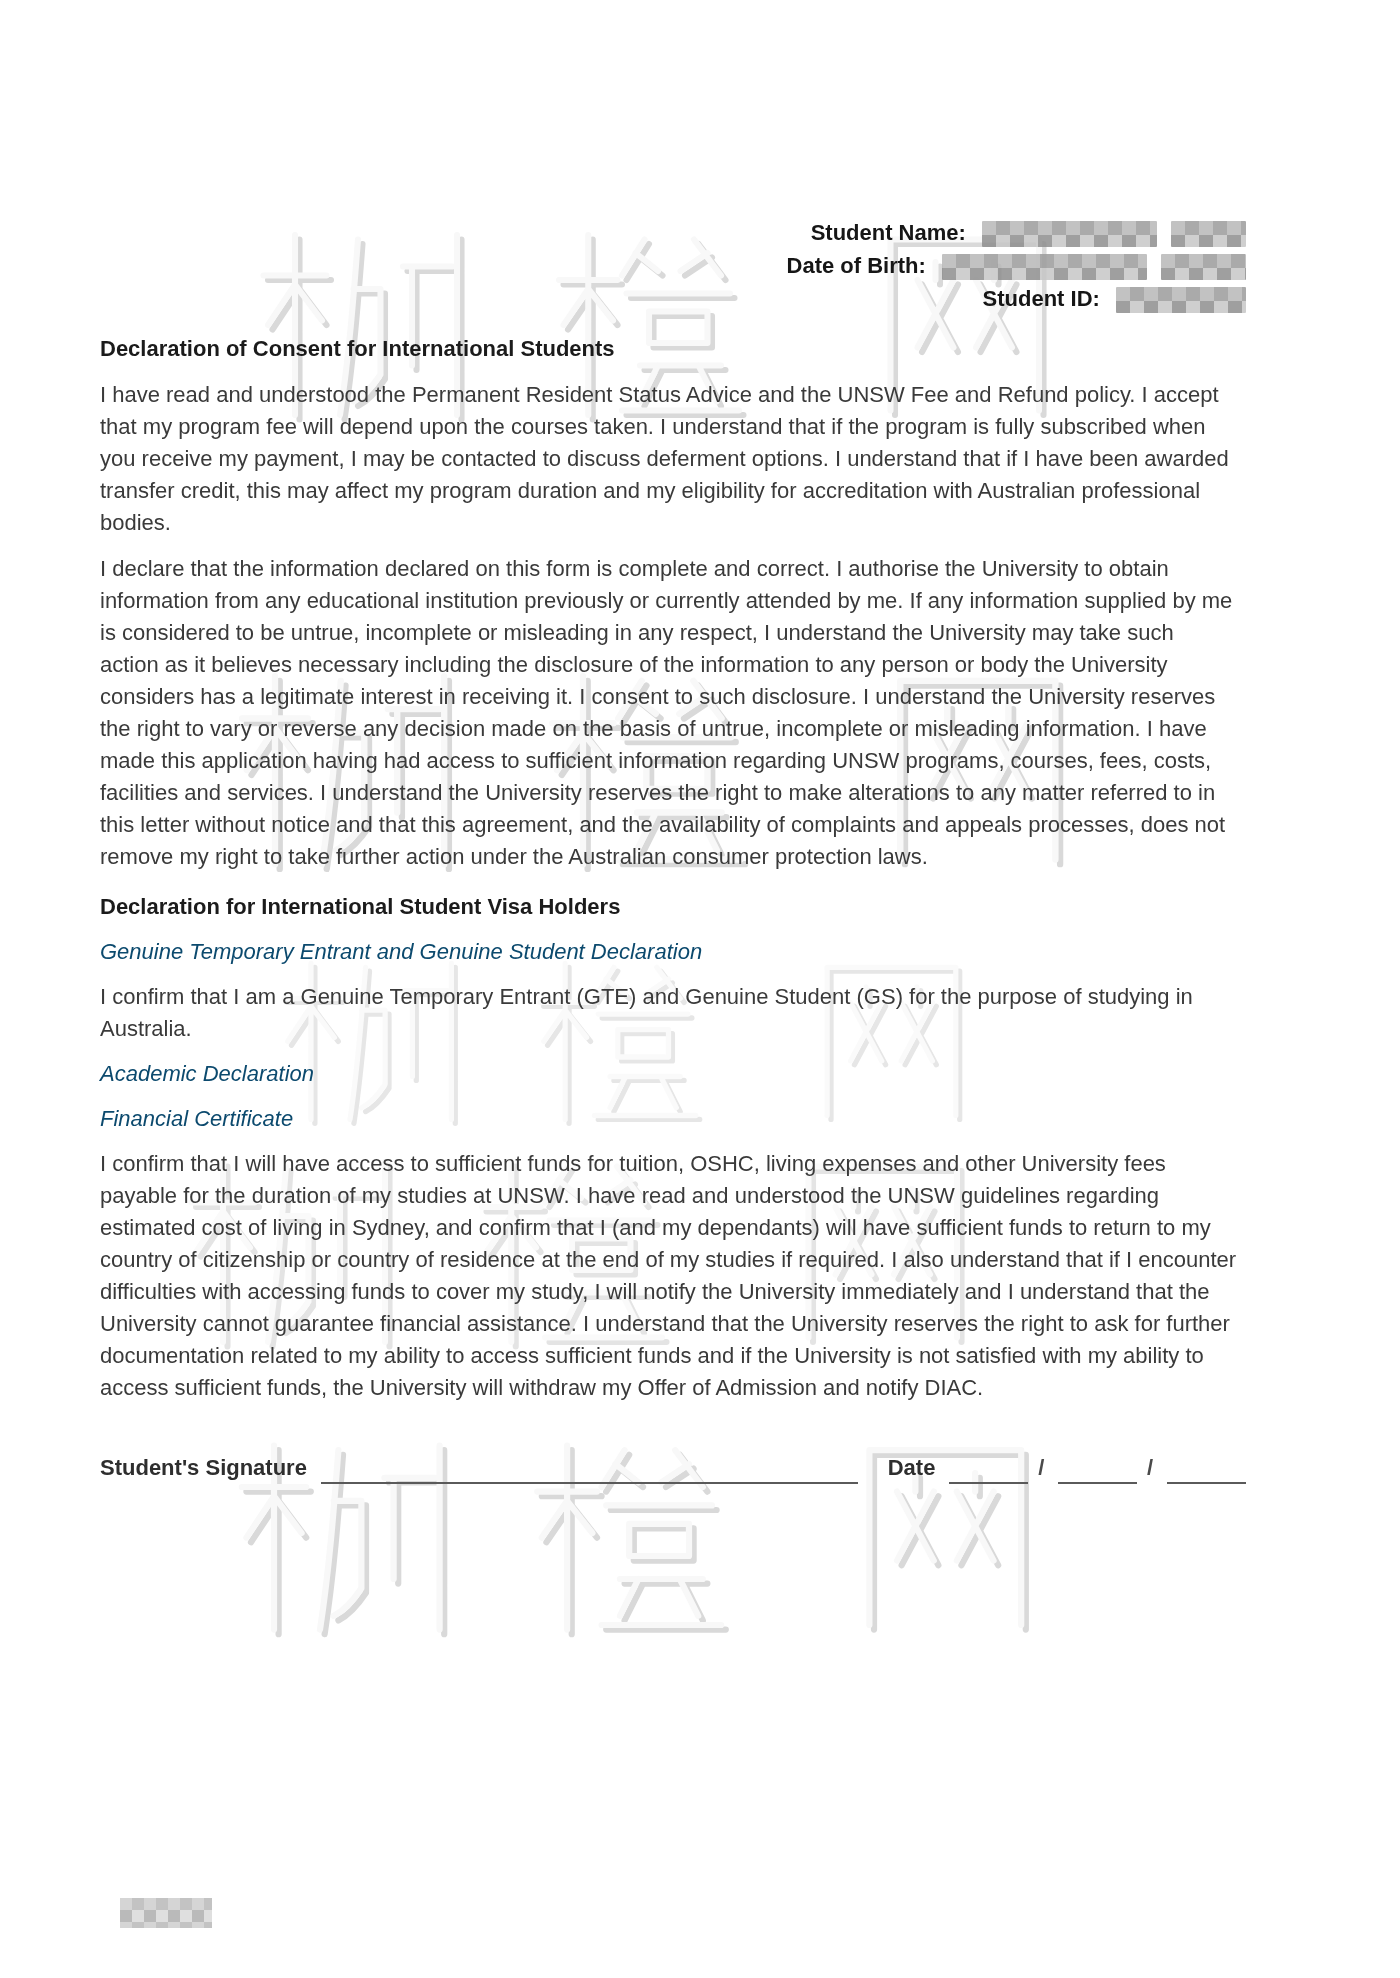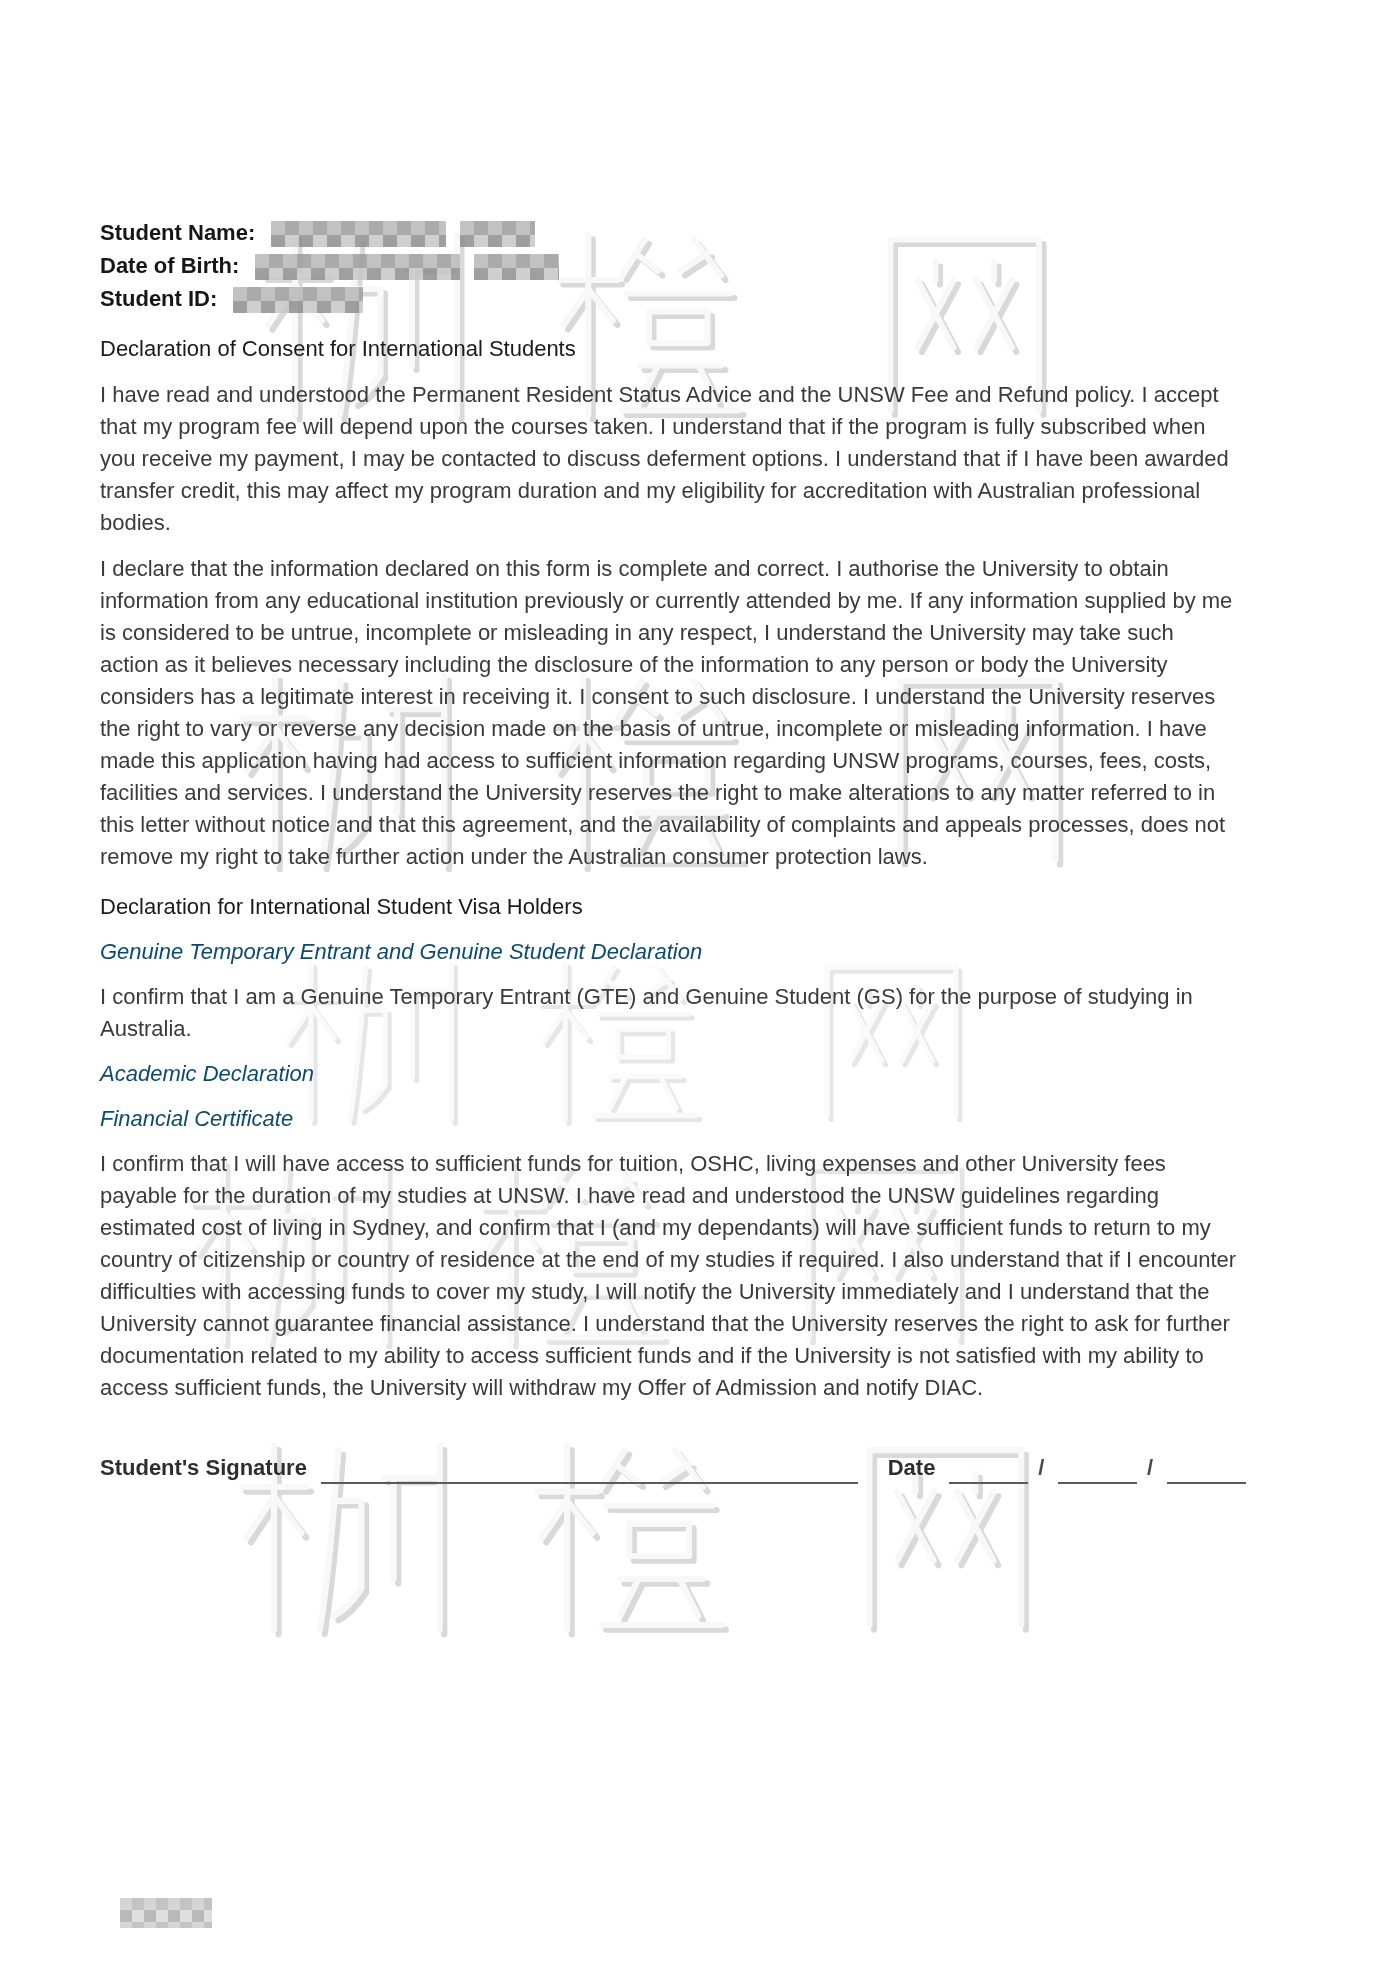--- a/index.html
+++ b/index.html
@@ -23,22 +23,22 @@
   #wmr4 { left:178px; top:1135px; gap:70px; opacity:.7; }
   #wmr5 { left:228px; top:1418px; gap:70px; }
 
   
   .content {
     position:relative; z-index:1;
     padding:216px 154px 0 100px;
     width:1146px;
     color:#3a3a3a; font-size:22px; line-height:32px;
   }
-  .info-line { margin:0; line-height:33px; font-weight:bold; color:#161616; }
-  .h-bold { font-weight:normal; color:#1b1b1b; margin:18px 0 0 0; font-size:22px; line-height:32px; }
+  .info-line { margin:0; line-height:33px; font-weight:bold; color:#161616;text-align:right; }
+  .h-bold { font-weight:bold; color:#1b1b1b; margin:18px 0 0 0; font-size:22px; line-height:32px; }
   .h-italic { font-style:italic; margin:13px 0 0 0; color:#0c4a6e; }
   p.body-par { margin:14px 9px 0 0; }
   p.body-par.tight { margin-top:13px; }
 
   
   .redact {
     display:inline-block; height:26px; vertical-align:middle; margin-left:10px;
     background: repeating-conic-gradient(#9c9c9c 0% 25%, #c7c7c7 25% 50%, #8f8f8f 50% 75%, #b8b8b8 75% 100%);
     background-size:28px 28px;
     filter: blur(.4px); opacity:.85; border-radius:1px;

